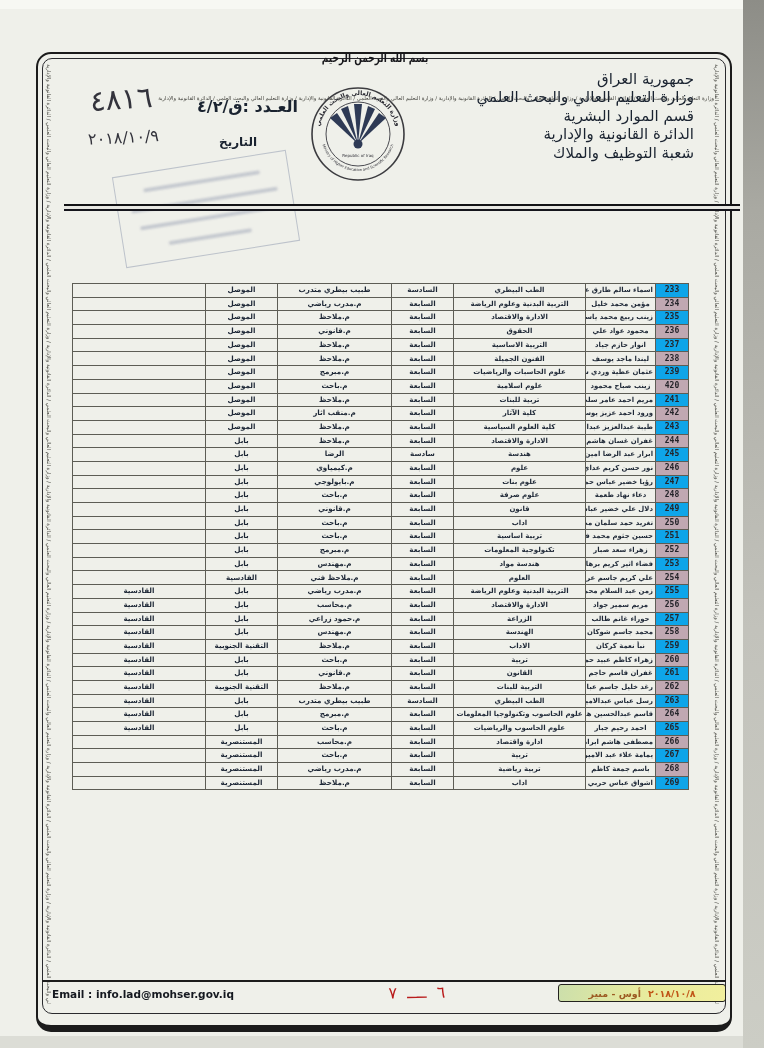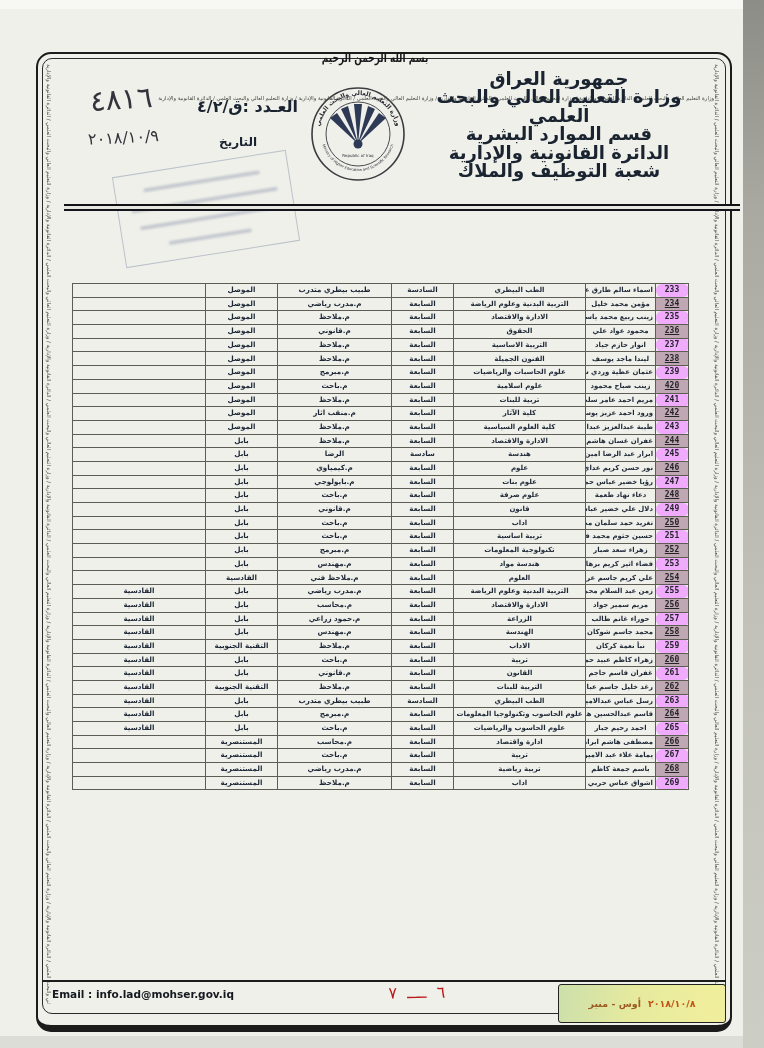--- a/index.html
+++ b/index.html
@@ -23,21 +23,21 @@
     direction:rtl; white-space:nowrap; overflow:hidden; font-size:5.3px; color:#45453f; }
   .border-phrase-side { position:absolute; top:64px; width:10px; height:940px;
     writing-mode:vertical-rl; white-space:nowrap; overflow:hidden; font-size:5.3px; color:#45453f; line-height:10px; }
   .side-left { left:44px; } .side-right { left:712px; }
 
   
   .bismillah { position:absolute; left:318px; top:53px; width:114px; text-align:center;
     font-size:9px; font-weight:bold; color:#17171b; transform:scaleY(1.3); }
   .seal { position:absolute; left:308px; top:84px; width:100px; height:100px; }
   .header-block { position:absolute; left:424px; top:70px; width:270px; direction:rtl;
-    text-align:center; font-weight:bold; color:#1a2330; font-size:18px; line-height:18.4px; }
+    text-align:right; font-weight:normal; color:#1a2330; font-size:15px; line-height:18.4px; }
 
   .doc-number-label { position:absolute; left:180px; top:97px; width:118px; direction:rtl;
     text-align:right; font-weight:bold; font-size:16px; color:#1a2330; }
   .doc-number-value { position:absolute; left:90px; top:82px; font-size:29px; color:#33333c;
     direction:ltr; unicode-bidi:bidi-override; transform:rotate(-4deg); letter-spacing:3px; }
   .date-label { position:absolute; left:219px; top:135px; font-weight:bold; font-size:12px; color:#1a2330; }
   .date-value { position:absolute; left:88px; top:128px; font-size:16px; color:#33333c;
     direction:ltr; unicode-bidi:bidi-override; transform:rotate(-3deg); letter-spacing:1px; }
 
   .stamp { position:absolute; left:118px; top:163px; width:176px; height:92px;
@@ -53,28 +53,28 @@
   table { border-collapse:collapse; direction:rtl; table-layout:fixed; width:616px; }
   td { border:1px solid #5d5d55; height:13.7px; padding:0 2px; text-align:center;
     font-size:7.2px; font-weight:bold; color:#1d2736; white-space:nowrap; overflow:hidden; line-height:12.5px; }
   td.c-no { width:33px; font-family:"DejaVu Sans Mono","DejaVu Sans",monospace; font-size:8px; color:#24242a; }
   td.c-name { width:70px; font-size:6.9px; }
   td.c-col { width:132px; font-size:7px; }
   td.c-grade { width:62px; }
   td.c-job { width:114px; }
   td.c-univ { width:72px; }
   td.c-prov { width:133px; }
-  td.num-g { background:#f0abfc;border-radius:6px; }
-  td.num-p { background:#c0a8b2;text-decoration:underline; }
+  td.num-g { background:#0ea5e9; }
+  td.num-p { background:#c0a8b2; }
 
   
   .email { position:absolute; left:52px; top:988px; font-size:10.5px; font-weight:bold; color:#14181f; direction:ltr; }
   .page-num { position:absolute; left:388px; top:983px; font-size:16px; color:#b91c1c;
     direction:rtl; letter-spacing:5px; transform:rotate(-1deg);font-family:Liberation Mono, monospace; }
-  .sig-box { position:absolute; left:558px; top:984px; width:168px; height:39px;
+  .sig-box { position:absolute; left:558px; top:984px; width:168px; height:18px;
     border:1.6px solid #23231f; border-radius:3px;
     background:linear-gradient(100deg,#ccdfab 0%,#e6ea9e 45%,#f1ef9d 100%);
     display:flex; direction:ltr; align-items:center; justify-content:center; gap:7px;
     font-size:9.5px; font-weight:bold; }
   .sig-name { color:#9c5a22; direction:rtl; }
   .sig-date { color:#c05417; direction:ltr; unicode-bidi:bidi-override; }
 </style>
 </head>
 <body>
 

